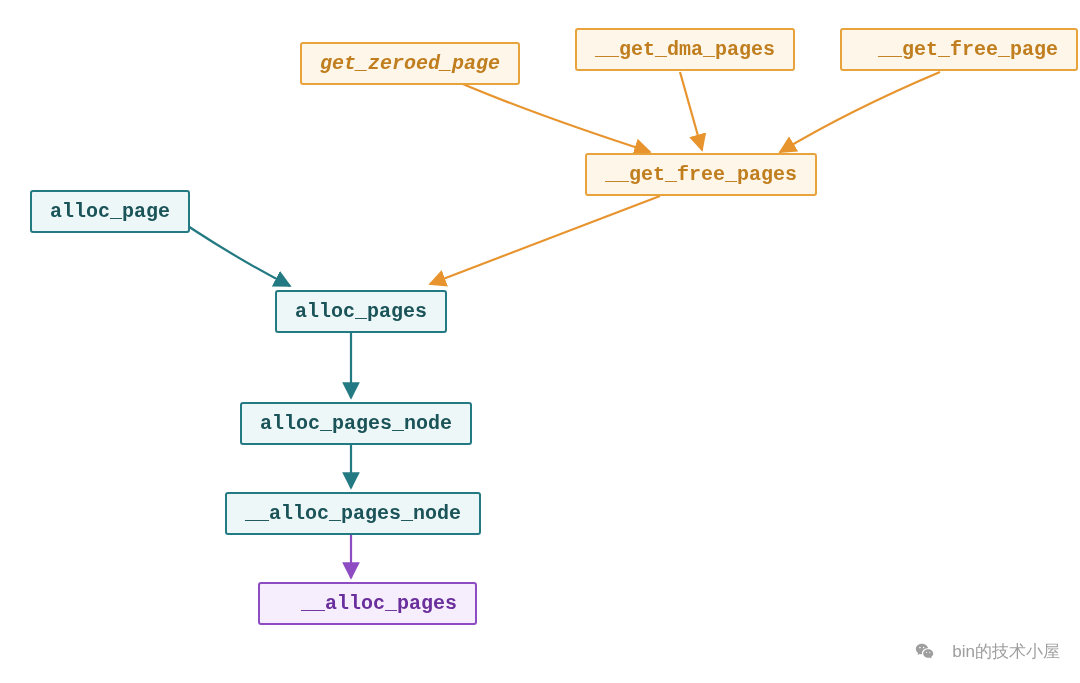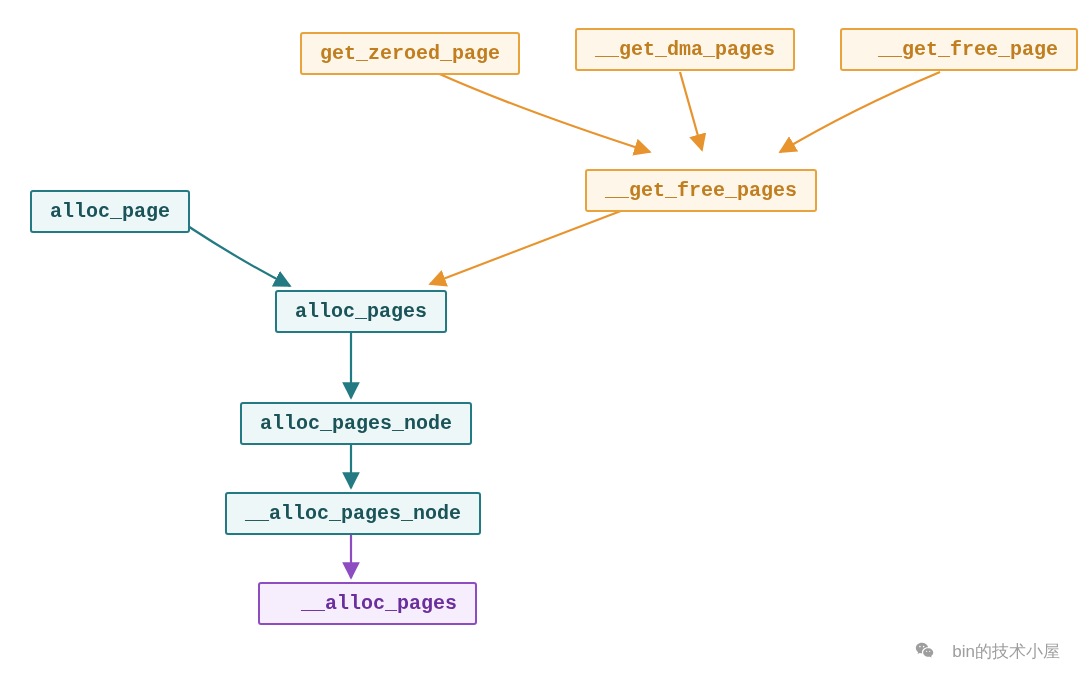--- a/index.html
+++ b/index.html
@@ -59,21 +59,21 @@
     inset: 0;
     width: 1080px;
     height: 683px;
     pointer-events: none;
   }
   .watermark {
     position: absolute;
     right: 20px;
     bottom: 20px;
     display: flex;
-    align-items: flex-start;
+    align-items: flex-end;
     gap: 16px;
     color: #9e9e9e;
     font-family: Arial, sans-serif;
     font-size: 17px;
   }
   .watermark svg { width: 22px; height: 22px; fill: #9e9e9e; }
 </style>
 </head>
 <body>
 
@@ -100,34 +100,34 @@
 
   <path d="M 150 200 Q 220 250 290 286" stroke="#247a82" stroke-width="2.2" fill="none" marker-end="url(#arr-teal)"></path>
 
   <path d="M 351 333 L 351 398" stroke="#247a82" stroke-width="2.2" fill="none" marker-end="url(#arr-teal)"></path>
 
   <path d="M 351 444 L 351 488" stroke="#247a82" stroke-width="2.2" fill="none" marker-end="url(#arr-teal)"></path>
 
   <path d="M 351 534 L 351 578" stroke="#8d4cc2" stroke-width="2.2" fill="none" marker-end="url(#arr-purple)"></path>
 </svg>
 
-<div class="node yellow" style="left:300px; top:32px;">
+<div class="node yellow" style="left:300px; top:42px;font-style:italic;">
   <span>get_zeroed_page</span>
 </div>
 <div class="node yellow" style="left:575px; top:28px;font-family:Liberation Mono, monospace;">
   <span>__get_dma_pages</span>
 </div>
 <div class="node yellow" style="left:840px; top:28px;padding-left:36px;">
   <span>__get_free_page</span>
 </div>
 
 <div class="node teal" style="left:30px; top:158px;margin-top:32px;">
   <span>alloc_page</span>
 </div>
-<div class="node yellow" style="left:585px; top:153px;margin-top:16px;">
+<div class="node yellow" style="left:585px; top:153px;">
   <span>__get_free_pages</span>
 </div>
 
 <div class="node teal" style="left:275px; top:290px;">
   <span>alloc_pages</span>
 </div>
 <div class="node teal" style="left:240px; top:402px;font-family:Liberation Mono, monospace;">
   <span>alloc_pages_node</span>
 </div>
 <div class="node teal" style="left:225px; top:492px;">

